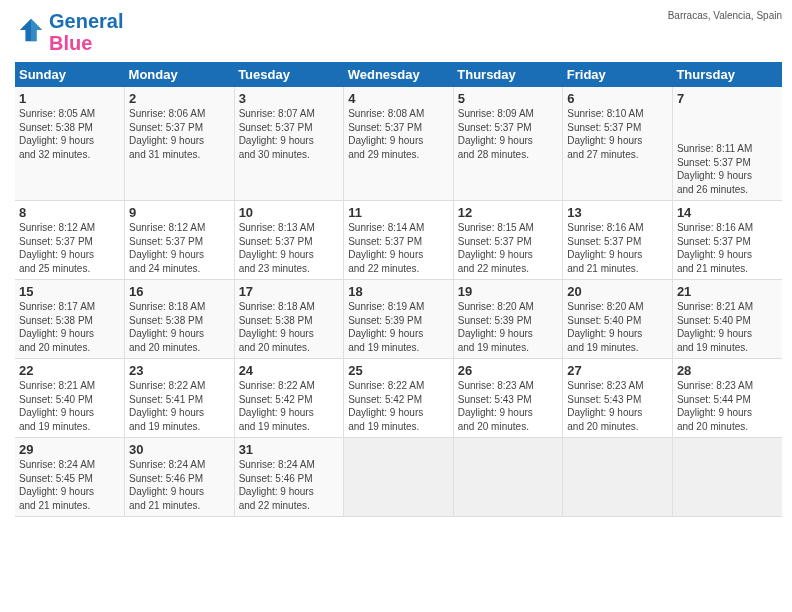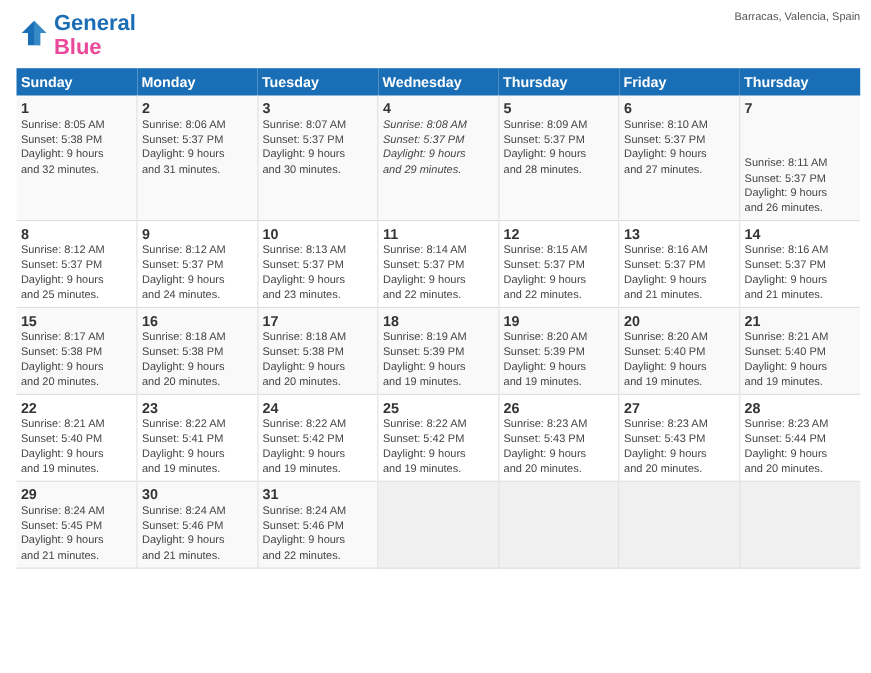--- a/index.html
+++ b/index.html
@@ -138,21 +138,21 @@
           </td>
           <td>
             <span class="day-num">3</span>
             <div class="day-info" style="white-space: pre-line;">Sunrise: 8:07 AM
 Sunset: 5:37 PM
 Daylight: 9 hours
 and 30 minutes.</div>
           </td>
           <td>
             <span class="day-num">4</span>
-            <div class="day-info" style="white-space: pre-line; font-style: italic;">Sunrise: 8:08 AM
+            <div class="day-info" style="white-space: pre-line;">Sunrise: 8:08 AM
 Sunset: 5:37 PM
 Daylight: 9 hours
 and 29 minutes.</div>
           </td>
           <td>
             <span class="day-num">5</span>
             <div class="day-info" style="white-space: pre-line;">Sunrise: 8:09 AM
 Sunset: 5:37 PM
 Daylight: 9 hours
 and 28 minutes.</div>

